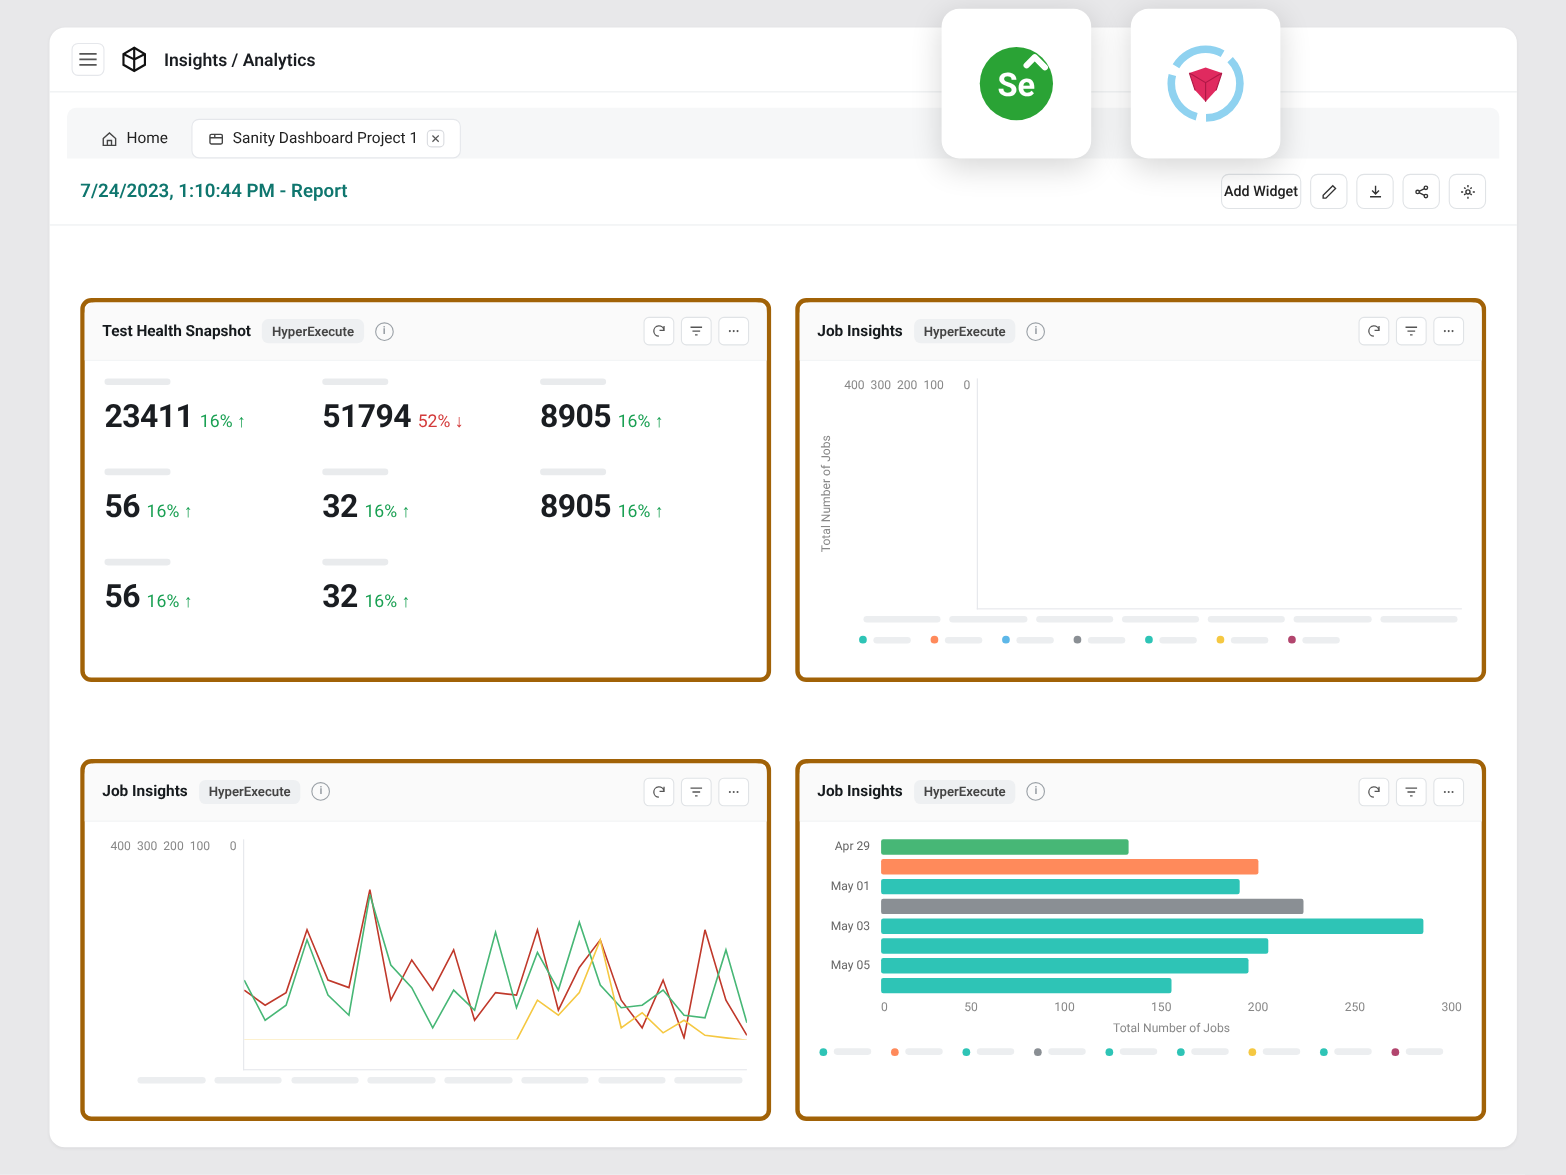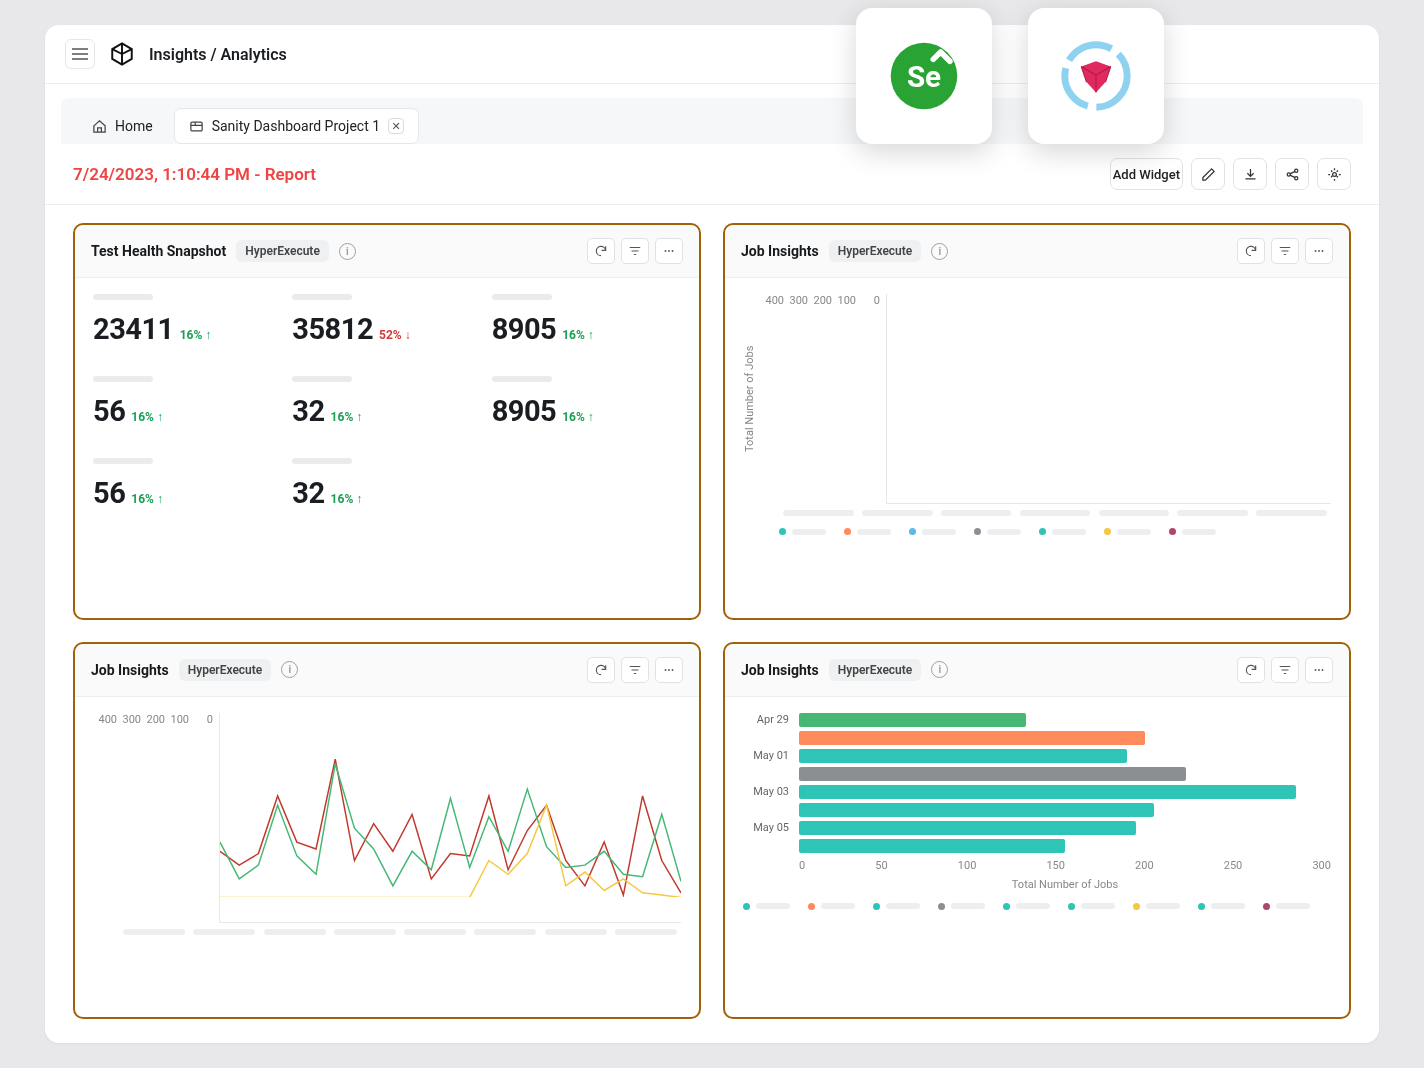--- a/index.html
+++ b/index.html
@@ -7,41 +7,41 @@
 .app { background:#fff; border-radius:14px; width:100%; height:100%; display:flex; flex-direction:column; box-shadow:0 1px 3px rgba(0,0,0,.05); }
 .topbar { display:flex; align-items:center; gap:14px; padding:14px 20px; border-bottom:1px solid #eceef0; }
 .menu-btn { width:30px; height:30px; border:1px solid #e5e7eb; border-radius:6px; background:#fff; display:flex; align-items:center; justify-content:center; cursor:pointer; }
 .logo { width:26px; height:26px; }
 .bc { font-size:16px; font-weight:600; color:#1a1d21; }
 .tabs-row { display:flex; gap:6px; padding:10px 16px 0 16px; background:#f6f7f8; margin:0 16px; margin-top:14px; border-radius:8px 8px 0 0; }
 .htab { display:flex; align-items:center; gap:8px; padding:9px 14px; border-radius:7px; font-size:14px; color:#222; cursor:pointer; border:1px solid transparent; }
 .htab.active { background:#fff; border:1px solid #e5e7eb; }
 .htab .x { width:16px; height:16px; border-radius:4px; display:flex; align-items:center; justify-content:center; font-size:11px; color:#555; border:1px solid #dadce0; }
 .page-head { display:flex; align-items:center; justify-content:space-between; padding:14px 28px; border-bottom:1px solid #eceef0; }
-.ph-title { font-size:17px; font-weight:600; color:#ef4444; }
+.ph-title { font-size:17px; font-weight:600; color:#0f766e; }
 .ph-actions { display:flex; gap:8px; }
 .btn { height:32px; padding:0 2px; border:1px solid #e0e3e6; border-radius:7px; background:#fff; font-size:13px; font-weight:500; color:#222; display:flex; align-items:center; cursor:pointer; }
 .ibtn { width:34px; height:32px; border:1px solid #e0e3e6; border-radius:7px; background:#fff; display:flex; align-items:center; justify-content:center; cursor:pointer; color:#333; }
 .grid { display:grid; grid-template-columns:1fr 1fr; gap:22px; padding:18px 28px 24px; overflow:auto; flex:1; }
-.card { border:2px solid #a16207; border-radius:10px; background:#fff; display:flex; flex-direction:column; }
+.card { border:4px solid #a16207; border-radius:10px; background:#fff; display:flex; flex-direction:column;margin-top:48px; }
 .chead { display:flex; align-items:center; justify-content:space-between; padding:13px 16px; border-bottom:1px solid #eceef0; background:#fafafa; border-radius:10px 10px 0 0; }
 .chead-l { display:flex; align-items:center; gap:10px; }
 .ctitle { font-size:14px; font-weight:700; color:#161a1d; }
 .tag { background:#eef0f2; border-radius:6px; padding:4px 9px; font-size:12px; font-weight:600; color:#444; }
 .info { width:17px; height:17px; border:1.4px solid #9aa0a6; border-radius:50%; display:flex; align-items:center; justify-content:center; font-size:10px; color:#9aa0a6; font-weight:700; }
 .chead-r { display:flex; gap:6px; }
 .sbtn { width:28px; height:26px; border:1px solid #e0e3e6; border-radius:5px; background:#fff; display:flex; align-items:center; justify-content:center; cursor:pointer; color:#555; }
 .cbody { padding:16px 18px; flex:1; position:relative; }
 
 .metrics { display:grid; grid-template-columns:repeat(3,1fr); gap:30px 10px; }
 .metric {}
 .mlabel { width:60px; height:6px; background:#e9ebed; border-radius:3px; margin-bottom:12px; }
 .mval-row { display:flex; align-items:baseline; gap:6px; }
 .mval { font-size:29px; font-weight:700; color:#1a1d21; letter-spacing:-.5px; }
-.mdelta { font-size:12px; font-weight:700; display:flex; align-items:center; gap:2px; }
+.mdelta { font-size:16px; font-weight:400; display:flex; align-items:center; gap:2px; }
 .mdelta.up { color:#1aa053; }
 .mdelta.down { color:#d33b3b; }
 
 .chart-wrap { position:relative; height:210px; display:flex; }
 .yaxis-label { writing-mode:vertical-rl; transform:rotate(180deg); font-size:11px; color:#888; text-align:center; margin-right:4px; }
 .yaxis { display:flex; flex-direction:row; justify-content:space-between; padding-bottom:14px; margin-right:6px; }
 .yaxis span { font-size:11px; color:#888; text-align:right; width:24px; }
 .plot { flex:1; border-left:1px solid #e5e7eb; border-bottom:1px solid #e5e7eb; position:relative; display:flex; align-items:flex-end; gap:1.5%; padding:0 4px 0 4px; }
 .grp { flex:1; display:flex; align-items:flex-end; gap:2px; }
 .bar { flex:1; border-radius:2px 2px 0 0; }
@@ -169,21 +169,21 @@
             <div class="metric">
        <div class="mlabel"></div>
        <div class="mval-row">
          <span class="mval">23411</span>
          <span class="mdelta up">16% ↑</span>
        </div>
      </div>
             <div class="metric">
        <div class="mlabel"></div>
        <div class="mval-row">
-         <span class="mval">35812</span>
+         <span class="mval">51794</span>
          <span class="mdelta down">52% ↓</span>
        </div>
      </div>
             <div class="metric">
        <div class="mlabel"></div>
        <div class="mval-row">
          <span class="mval">8905</span>
          <span class="mdelta up">16% ↑</span>
        </div>
      </div>

